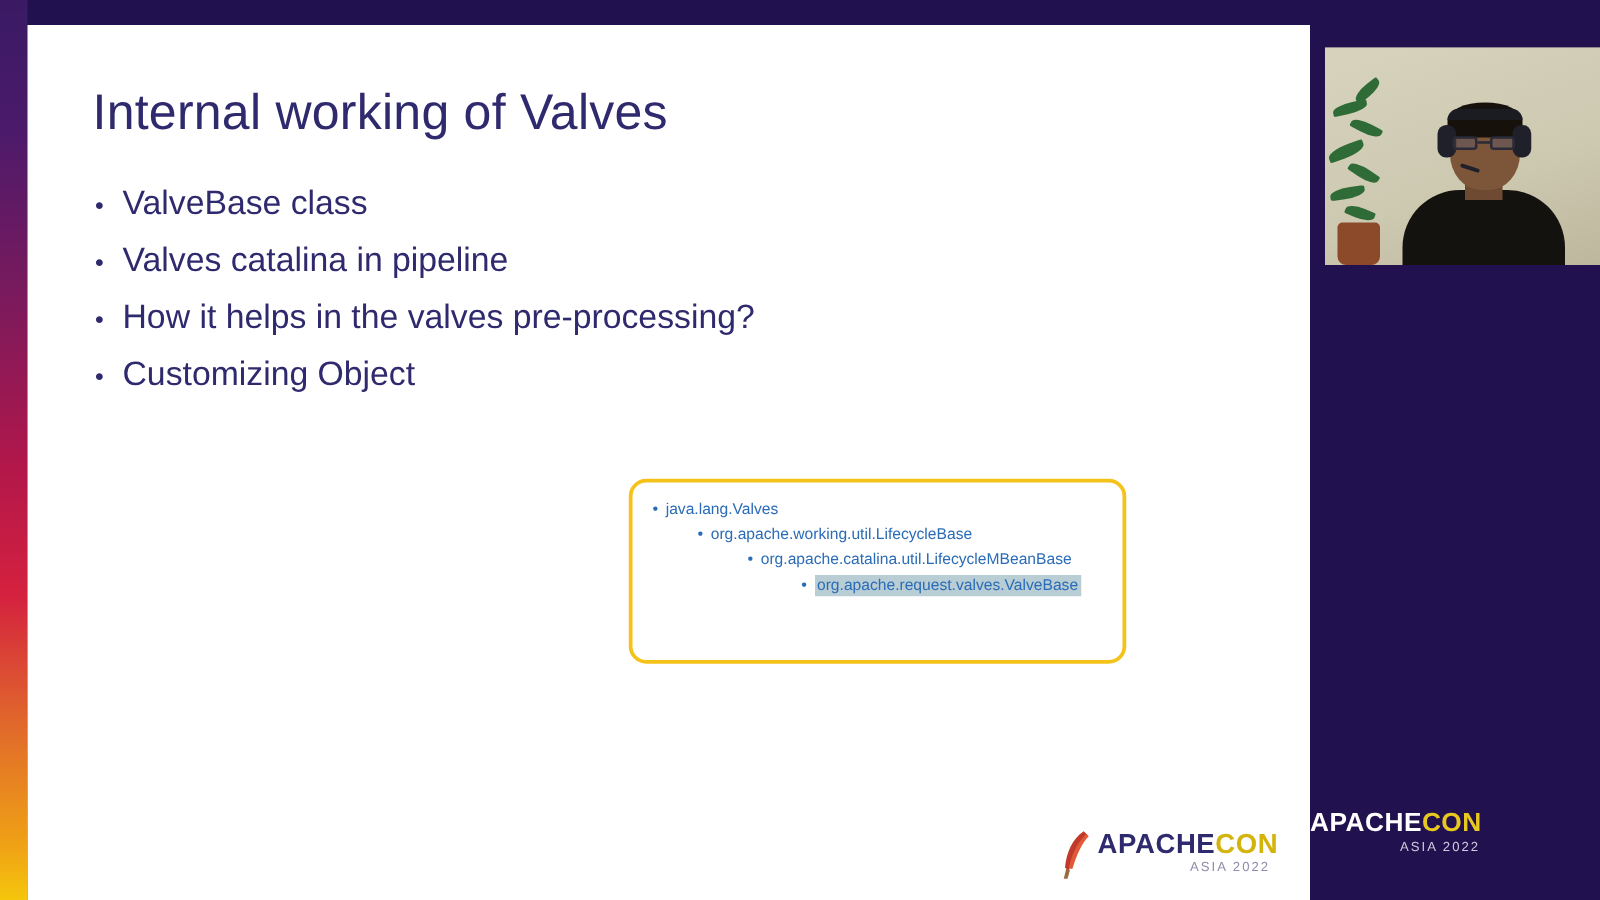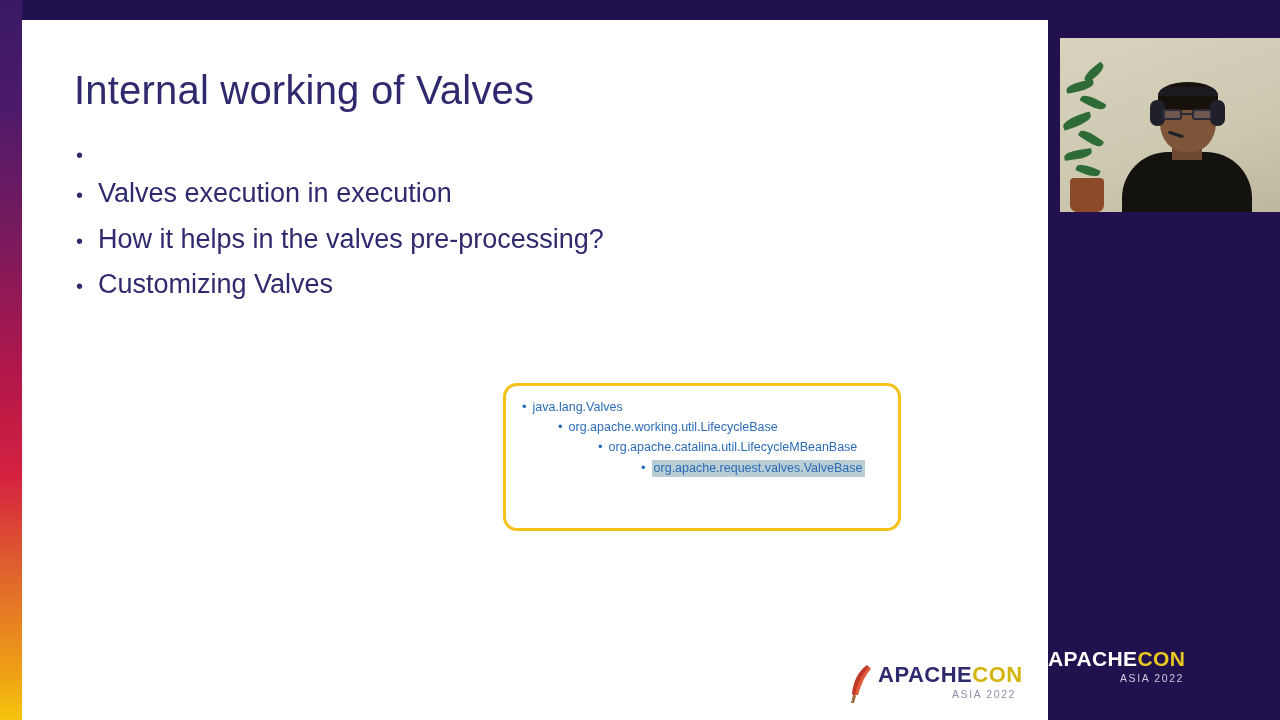--- a/index.html
+++ b/index.html
@@ -226,32 +226,33 @@
 
   <div class="edge-strip"></div>
 
   <div class="slide">
 
     <div class="slide-title">Internal working of Valves</div>
 
     <div class="bullets">
       <div class="bullet-row">
         <span class="bullet-dot">•</span>
+        <span class="bullet-text">ValveBase class</span>
       </div>
       <div class="bullet-row">
         <span class="bullet-dot">•</span>
-        <span class="bullet-text">Valves execution in execution</span>
+        <span class="bullet-text">Valves catalina in pipeline</span>
       </div>
       <div class="bullet-row">
         <span class="bullet-dot">•</span>
         <span class="bullet-text">How it helps in the valves pre-processing?</span>
       </div>
       <div class="bullet-row">
         <span class="bullet-dot">•</span>
-        <span class="bullet-text">Customizing Valves</span>
+        <span class="bullet-text">Customizing Object</span>
       </div>
     </div>
 
     <div class="callout">
       <div class="tree">
         <div class="tree-row lvl0">
           <span class="tree-dot">•</span>
           <span class="tree-label">java.lang.Valves</span>
         </div>
         <div class="tree-row lvl1">

